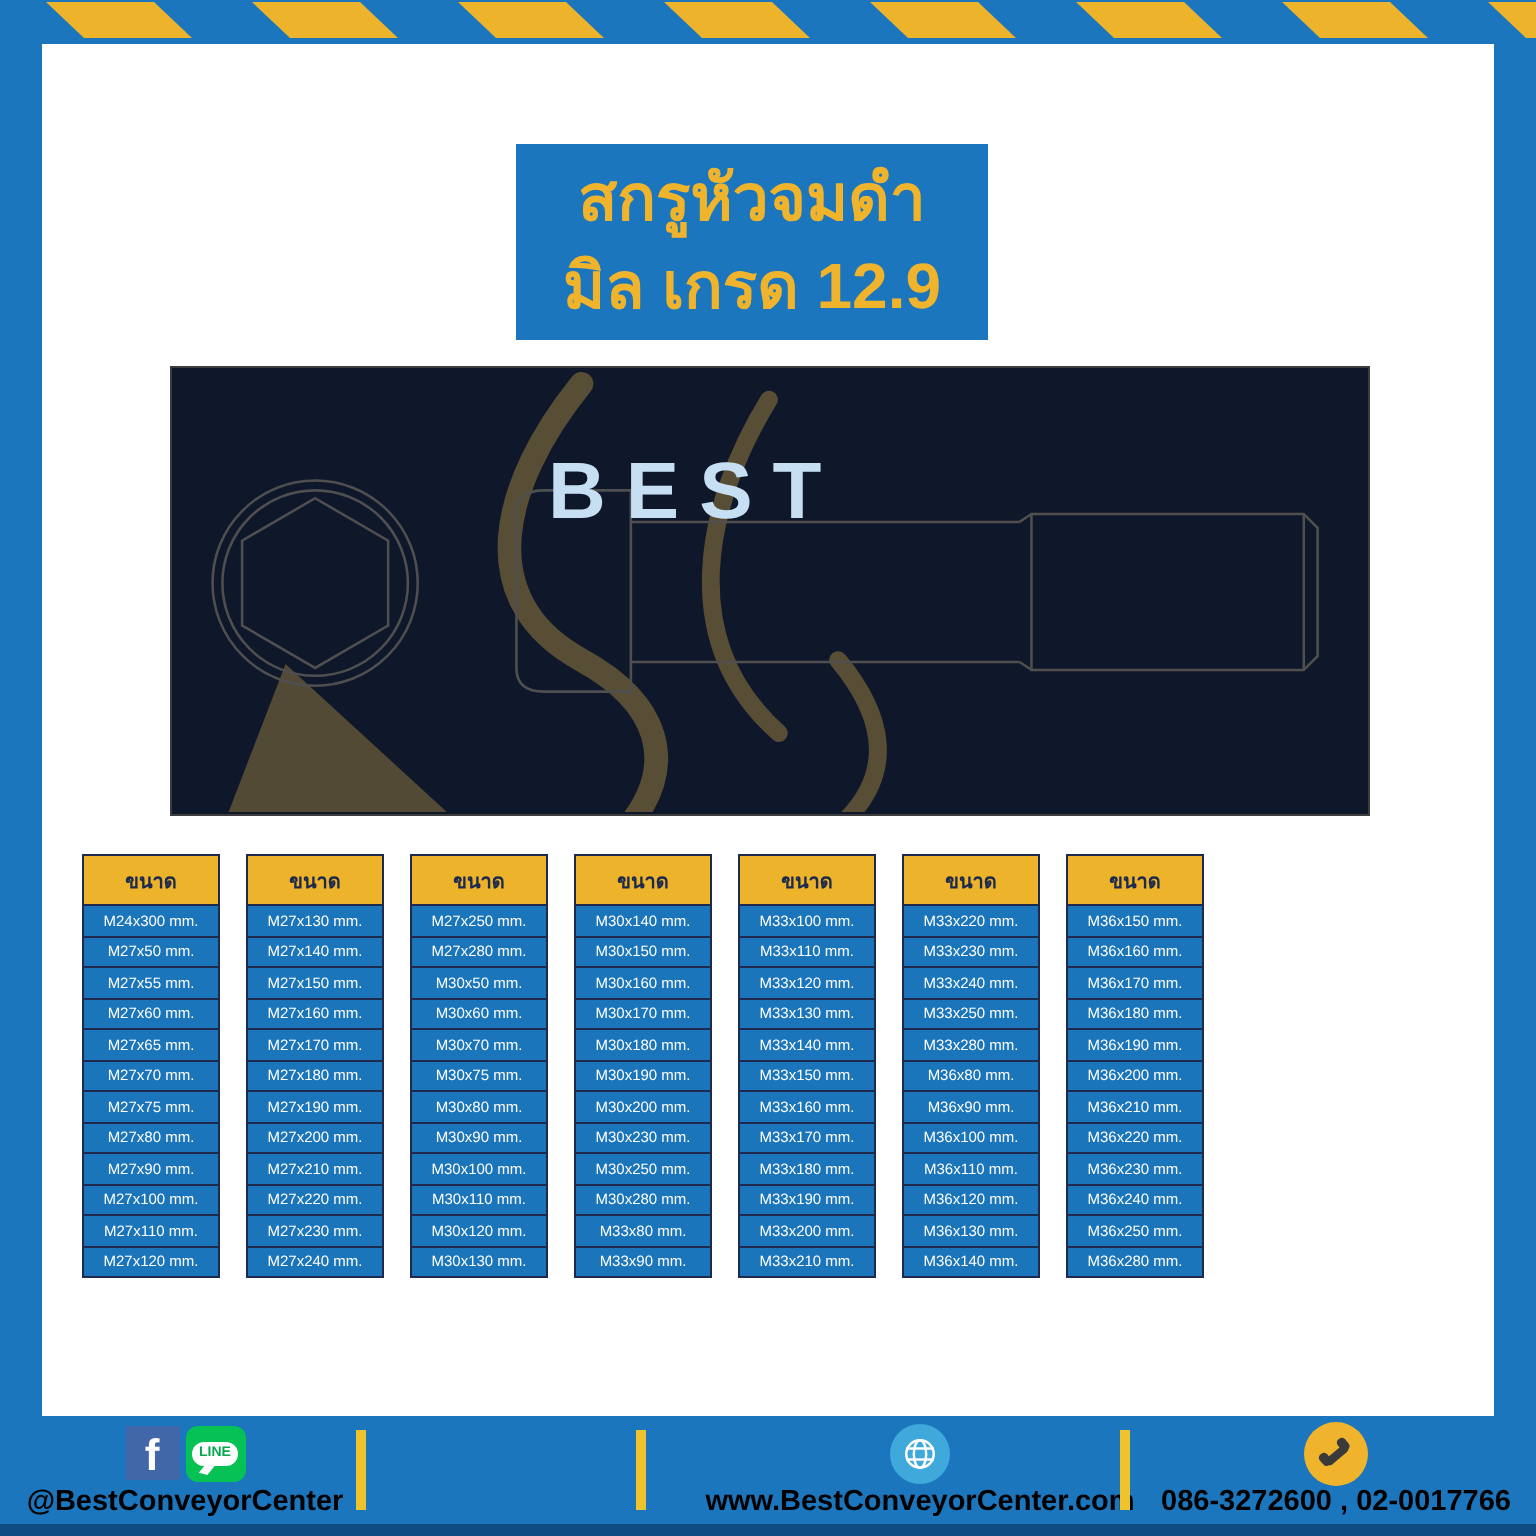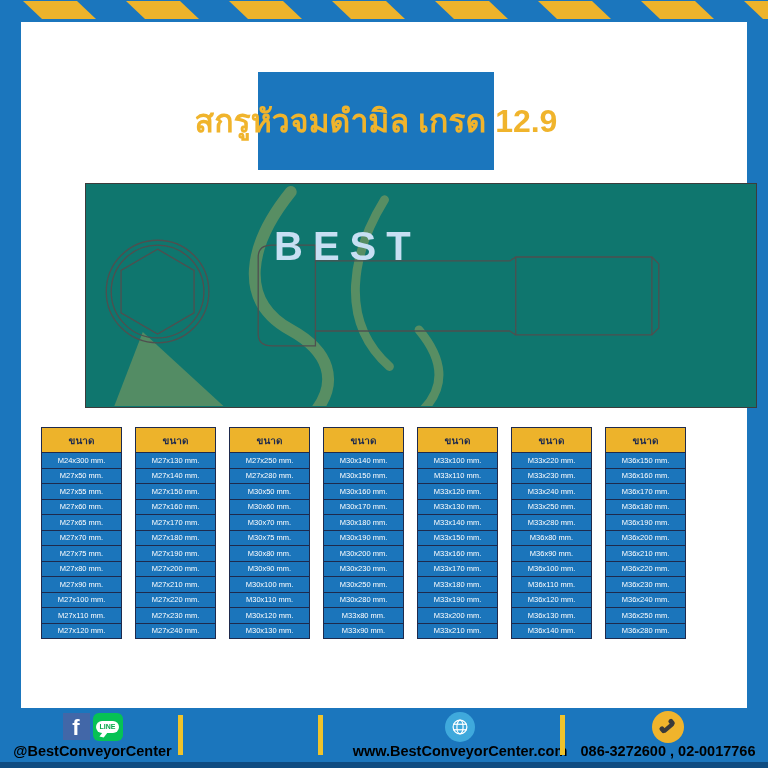--- a/index.html
+++ b/index.html
@@ -6,33 +6,33 @@
   .frame{position:relative;width:768px;height:768px;background:#ffffff;overflow:hidden;margin:0 auto;}
 
   
   .top-band{position:absolute;left:0;top:0;width:768px;height:22px;}
   .side-border{position:absolute;top:22px;width:21px;height:686px;background:#1B76BD;}
   .side-border.left{left:0;}
   .side-border.right{right:0;}
 
   
   .title-banner{position:absolute;left:258px;top:72px;width:236px;height:98px;background:#1B76BD;
-    display:flex;flex-direction:row;align-items:center;justify-content:center;}
+    display:flex;flex-direction:column;align-items:center;justify-content:center;}
   .title-banner div{color:#F0B42C;font-weight:bold;font-size:32px;line-height:44px;white-space:nowrap;}
 
   
-  .drawing{position:absolute;left:85px;top:183px;width:672px;height:225px;background:#0f766e;
+  .drawing{position:absolute;left:85px;top:183px;width:600px;height:225px;background:#0f172a;
     border:1.5px solid #3c3c3c;box-sizing:border-box;overflow:hidden;}
   .drawing svg{position:absolute;left:0;top:0;}
   .wm-text{position:absolute;left:188px;top:40px;color:#C7DFF3;font-weight:bold;font-size:40px;
     line-height:45px;letter-spacing:10px;white-space:nowrap;user-select:none;}
 
   
   .tables{position:absolute;left:41px;top:427px;width:690px;display:flex;gap:13px;}
-  .size-col{width:81px;flex:none;box-sizing:border-box;}
+  .size-col{width:69px;flex:none;box-sizing:border-box;}
   .size-header{box-sizing:border-box;height:26px;background:#EDB32B;border:1.5px solid #1E2A4D;
     color:#1E2A4D;font-weight:bold;font-size:10px;display:flex;align-items:center;justify-content:center;}
   .size-cell{box-sizing:border-box;height:15.5px;background:#1B75BB;border:1px solid #1E2A4D;border-top:0;
     color:#ffffff;font-size:7.5px;display:flex;align-items:center;justify-content:center;white-space:nowrap;}
 
   
   .footer{position:absolute;left:0;bottom:0;width:768px;height:60px;background:#1B76BD;}
   .footer-strip{position:absolute;left:0;bottom:0;width:768px;height:6px;background:#0F4C81;}
   .f-sec{position:absolute;top:3px;display:flex;flex-direction:column;align-items:center;}
   .f-icons{height:31px;display:flex;align-items:center;gap:3px;}

